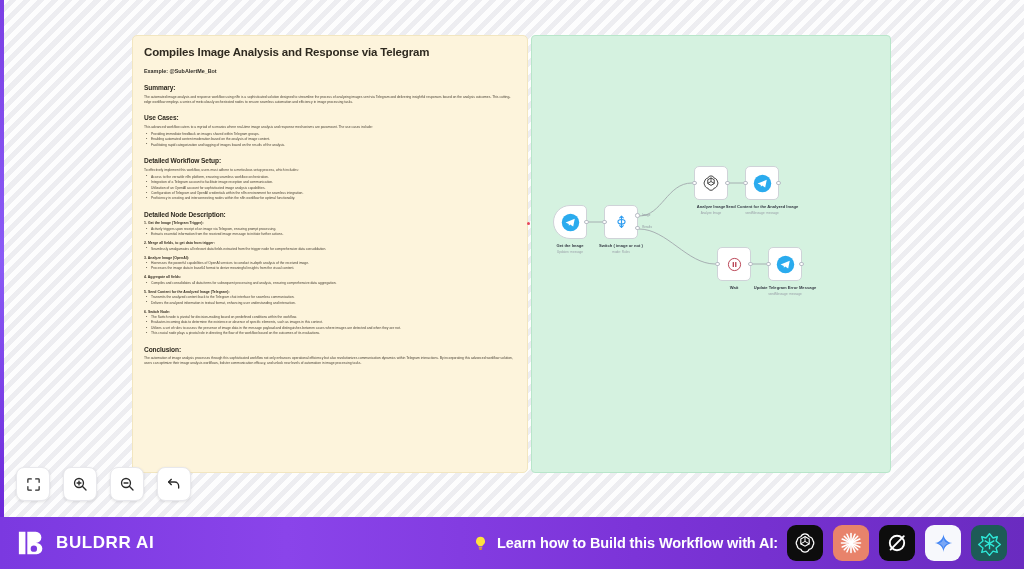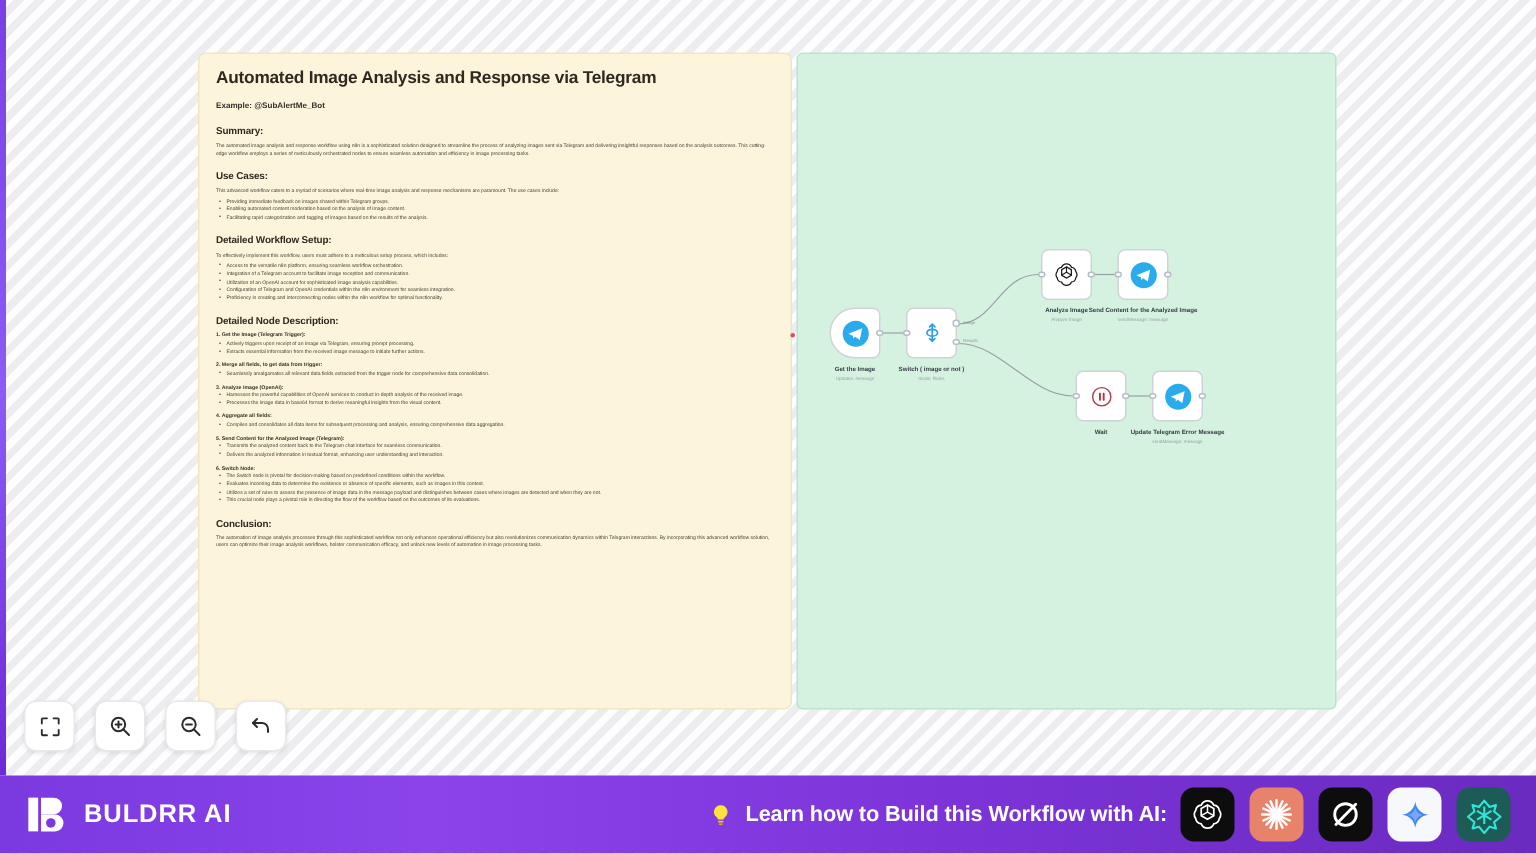--- a/index.html
+++ b/index.html
@@ -138,21 +138,21 @@
   }
 </style>
 </head>
 <body>
 
 <div id="left-accent"></div>
 
 <div id="canvas">
 
   <div id="sticky-note">
-    <h1>Automated Image Analysis and Response via Telegram</h1>
+    <h1>Compiles Image Analysis and Response via Telegram</h1>
     <div class="example">Example: @SubAlertMe_Bot</div>
 
     <h2>Summary:</h2>
     <p class="para">The automated image analysis and response workflow using n8n is a sophisticated solution designed to streamline the process of analyzing images sent via Telegram and delivering insightful responses based on the analysis outcomes. This cutting-edge workflow employs a series of meticulously orchestrated nodes to ensure seamless automation and efficiency in image processing tasks.</p>
 
     <h2>Use Cases:</h2>
     <p class="para">This advanced workflow caters to a myriad of scenarios where real-time image analysis and response mechanisms are paramount. The use cases include:</p>
     <ul>
       <li>Providing immediate feedback on images shared within Telegram groups.</li>
       <li>Enabling automated content moderation based on the analysis of image content.</li>

